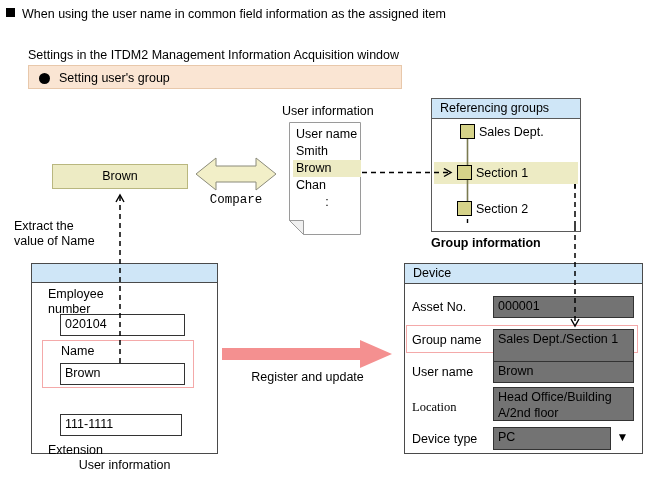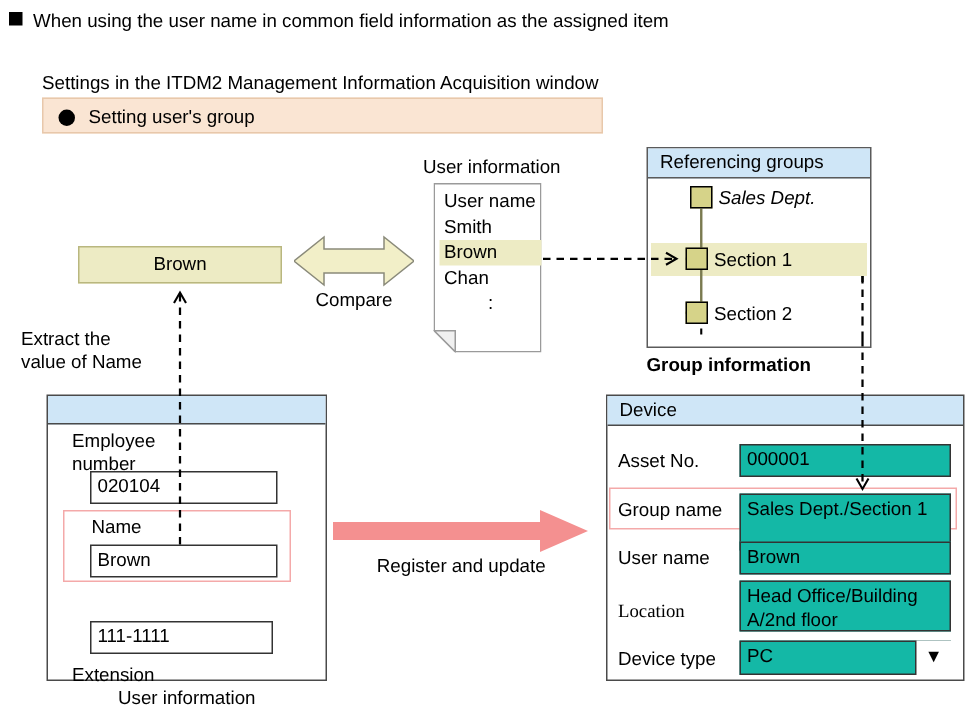--- a/index.html
+++ b/index.html
@@ -89,20 +89,21 @@
   #compare-arrow {
     left: 196px; top: 156px;
     width: 80px; height: 36px;
   }
   #compare-label {
     left: 200px; top: 193px;
     width: 72px;
     text-align: center;
     font-size: 12.5px;
     white-space: nowrap;
+    font-family: Liberation Mono, monospace;
   }
 
   
   #user-doc-caption {
     left: 282px; top: 104px;
     font-size: 12.5px;
     white-space: nowrap;
   }
   #user-doc {
     left: 289px; top: 122px;
@@ -151,21 +152,21 @@
     line-height: 16px;
     white-space: nowrap;
   }
   .tree-sq {
     position: absolute;
     width: 15px; height: 15px;
     background: #d6d389;
     border: 1px solid #000;
     box-sizing: border-box;
   }
-  #node-sales { left: 479px; top: 124px; font-style: italic; }
+  #node-sales { left: 479px; top: 124px; }
   #sq-sales   { left: 460px; top: 124px; }
   #node-sec1  { left: 476px; top: 165px; }
   #sq-sec1    { left: 457px; top: 165px; }
   #node-sec2  { left: 476px; top: 201px; }
   #sq-sec2    { left: 457px; top: 201px; }
   #group-caption {
     left: 431px; top: 236px;
     width: 150px;
     font-size: 12.5px;
     white-space: nowrap;
@@ -263,21 +264,21 @@
     font-size: 12.5px;
     line-height: 15px;
     white-space: nowrap;
     left: 412px;
   }
   .rf-input {
     position: absolute;
     left: 493px;
     width: 141px;
     border: 1.5px solid #333;
-    background: #14b8a6;
+    background: #737373;
     box-sizing: border-box;
     font-size: 12.5px;
     line-height: 18px;
     padding-left: 4px;
     white-space: nowrap;
   }
   #rf-asset-label { top: 300px; }
   #rf-asset-input { top: 296px; height: 22px; }
   #rf-group-hl {
     left: 406px; top: 325px;

